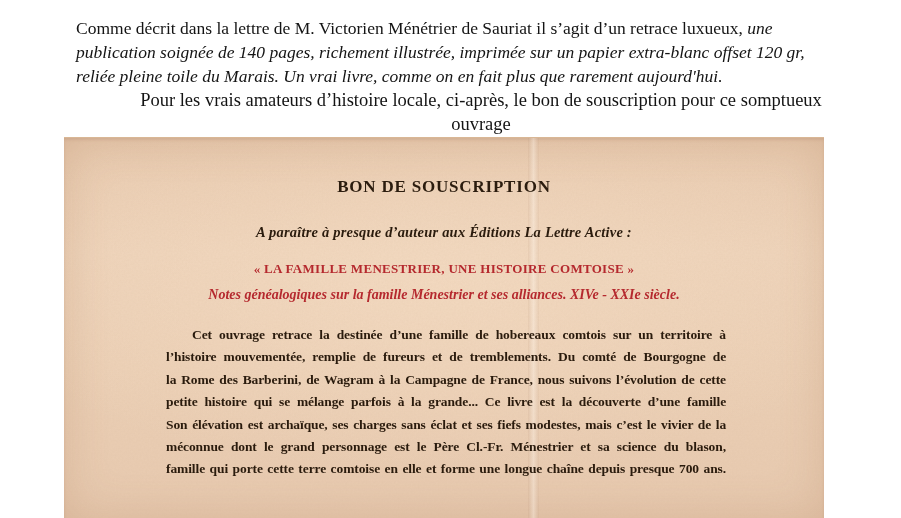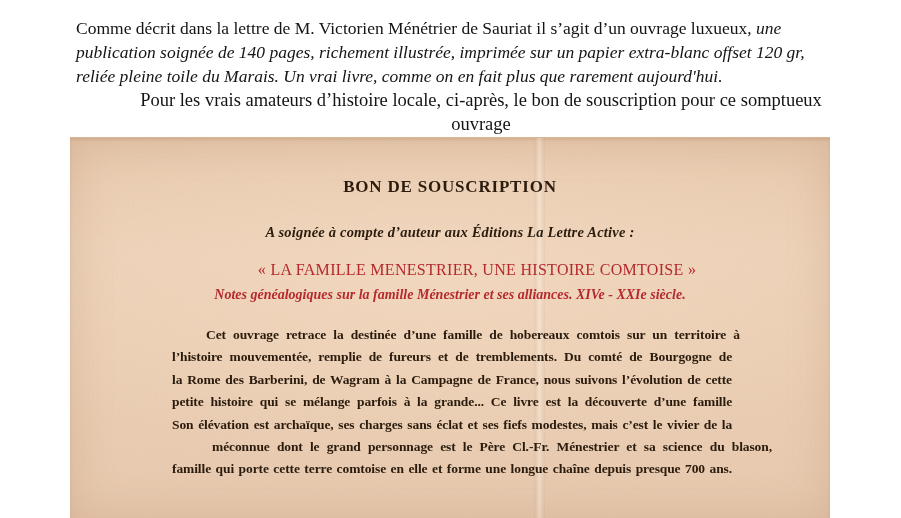--- a/index.html
+++ b/index.html
@@ -10,81 +10,81 @@
 
   
   .intro{position:absolute;left:76px;top:16px;width:810px;color:#141414;}
   .intro-line{white-space:nowrap;height:24px;line-height:24px;}
   .s17{font-size:17.5px;}
   .s18{font-size:18.5px;text-align:center;}
   .it{font-style:italic;}
 
   
   .scan{
-    position:absolute;left:70px;top:137px;width:760px;height:381px;
+    position:absolute;left:64px;top:137px;width:760px;height:381px;
     background:
       radial-gradient(ellipse 90% 70% at 48% 38%, rgba(248,224,199,0.55), rgba(248,224,199,0) 70%),
       linear-gradient(180deg,#e9cbb0 0%, #eed3ba 30%, #ecd0b6 60%, #e8cab0 100%);
     box-shadow: inset 0 0 46px rgba(150,95,55,0.20), inset 0 2px 3px rgba(120,70,40,0.15);
     border-top:1px solid #d9b795;
     color:#2b1c0e;
   }
   .grain{position:absolute;left:0;top:0;width:100%;height:100%;pointer-events:none;}
   .fold{
     position:absolute;top:0;bottom:0;left:61%;width:11px;pointer-events:none;
     background:linear-gradient(90deg, rgba(120,70,40,0.07), rgba(255,248,240,0.35) 50%, rgba(120,70,40,0.06));
   }
 
   .scan .centered{position:absolute;left:0;width:100%;text-align:center;white-space:nowrap;}
   .bon-title{top:39px;font-size:17px;font-weight:700;letter-spacing:0.8px;}
   .publisher-line{top:86px;font-size:14.5px;font-weight:700;font-style:italic;letter-spacing:0.2px;}
-  .book-title{top:123px;font-size:16px;font-weight:400;letter-spacing:0.3px;color:#b5292e;padding-left:27px;}
+  .book-title{top:123px;font-size:13px;font-weight:700;letter-spacing:0.3px;color:#b5292e;}
   .book-subtitle{top:149px;font-size:14px;font-weight:700;font-style:italic;color:#b5292e;}
 
   .body-block{
     position:absolute;left:102px;top:186px;width:560px;
     font-size:13.5px;font-weight:700;line-height:22.4px;
     letter-spacing:-0.1px;color:#2a1b0d;
   }
   .fit-line{height:22.4px;overflow:visible;}
   .fit-line > span{display:inline-block;white-space:nowrap;}
-  .fit-line > span.indent{margin-left:34px;}
+  .fit-line > span.indent{margin-left:26px;}
 </style>
 </head>
 <body>
 
 <div class="page">
 
   <div class="intro">
-    <div class="intro-line s17"><span>Comme décrit dans la lettre de M. Victorien Ménétrier de Sauriat il s’agit d’un ouvrage luxueux, </span><span class="it">une</span></div>
+    <div class="intro-line s17"><span>Comme décrit dans la lettre de M. Victorien Ménétrier de Sauriat il s’agit d’un retrace luxueux, </span><span class="it">une</span></div>
     <div class="intro-line s17 it"><span>publication soignée de 140 pages, richement illustrée, imprimée sur un papier extra-blanc offset 120 gr,</span></div>
     <div class="intro-line s17 it"><span>reliée pleine toile du Marais. Un vrai livre, comme on en fait plus que rarement aujourd'hui.</span></div>
     <div class="intro-line s18"><span>Pour les vrais amateurs d’histoire locale, ci-après, le bon de souscription pour ce somptueux</span></div>
     <div class="intro-line s18"><span>ouvrage</span></div>
   </div>
 
   <div class="scan">
     <svg class="grain" xmlns="http://www.w3.org/2000/svg" preserveAspectRatio="none" aria-hidden="true">
       <filter id="grainF">
         <feTurbulence type="fractalNoise" baseFrequency="0.55" numOctaves="2" stitchTiles="stitch"></feTurbulence>
         <feColorMatrix type="matrix" values="0 0 0 0 0.62  0 0 0 0 0.44  0 0 0 0 0.29  0 0 0 0.16 0"></feColorMatrix>
       </filter>
       <rect width="100%" height="100%" filter="url(#grainF)"></rect>
     </svg>
     <div class="fold"></div>
 
     <div class="centered bon-title">BON DE SOUSCRIPTION</div>
-    <div class="centered publisher-line">A soignée à compte d’auteur aux Éditions La Lettre Active :</div>
+    <div class="centered publisher-line">A paraître à presque d’auteur aux Éditions La Lettre Active :</div>
     <div class="centered book-title">« LA FAMILLE MENESTRIER, UNE HISTOIRE COMTOISE »</div>
     <div class="centered book-subtitle">Notes généalogiques sur la famille Ménestrier et ses alliances. XIVe - XXIe siècle.</div>
 
     <div class="body-block">
       <div class="fit-line"><span class="indent" style="word-spacing: 3.83px;">Cet ouvrage retrace la destinée d’une famille de hobereaux comtois sur un territoire à</span></div>
       <div class="fit-line"><span style="word-spacing: 3.8px;">l’histoire mouvementée, remplie de fureurs et de tremblements. Du comté de Bourgogne de</span></div>
       <div class="fit-line"><span style="word-spacing: 1.58px;">la Rome des Barberini, de Wagram à la Campagne de France, nous suivons l’évolution de cette</span></div>
       <div class="fit-line"><span style="word-spacing: 3.55px;">petite histoire qui se mélange parfois à la grande... Ce livre est la découverte d’une famille</span></div>
       <div class="fit-line"><span style="word-spacing: 1.39px;">Son élévation est archaïque, ses charges sans éclat et ses fiefs modestes, mais c’est le vivier de la</span></div>
-      <div class="fit-line"><span style="word-spacing: 3.93px; margin-left: 40px;">méconnue dont le grand personnage est le Père Cl.-Fr. Ménestrier et sa science du blason,</span></div>
+      <div class="fit-line"><span style="word-spacing: 3.93px;">méconnue dont le grand personnage est le Père Cl.-Fr. Ménestrier et sa science du blason,</span></div>
       <div class="fit-line"><span style="word-spacing: 1.26px;">famille qui porte cette terre comtoise en elle et forme une longue chaîne depuis presque 700 ans.</span></div>
     </div>
   </div>
 
 </div>
 
 </body></html>

